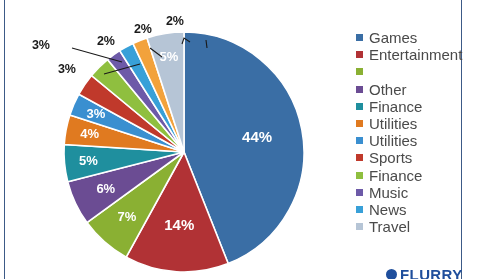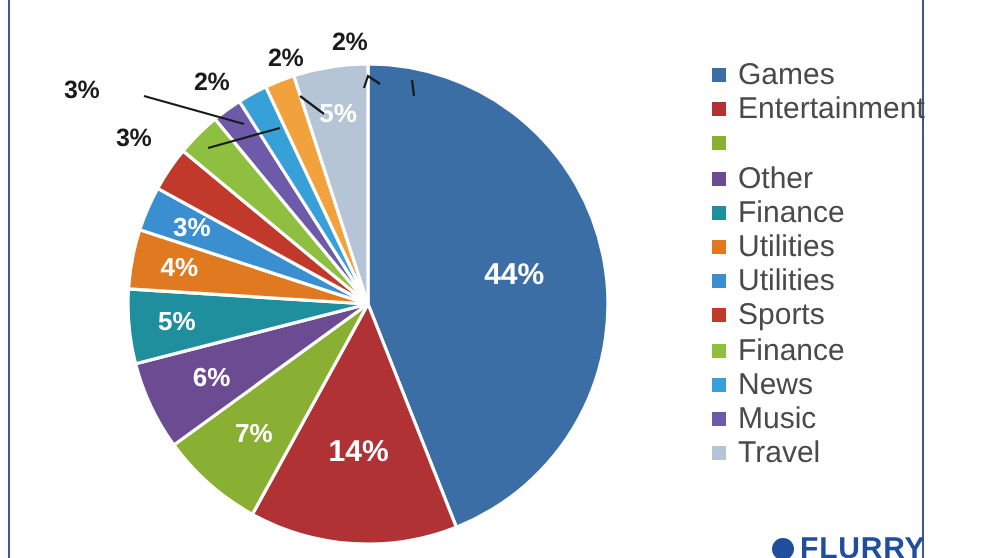--- a/index.html
+++ b/index.html
@@ -122,26 +122,26 @@
       </div>
       <div class="legend-row">
         <span class="legend-swatch" style="background: rgb(192, 57, 43);"></span>
         <span class="legend-text">Sports</span>
       </div>
       <div class="legend-row">
         <span class="legend-swatch" style="background: rgb(143, 191, 63);"></span>
         <span class="legend-text">Finance</span>
       </div>
       <div class="legend-row">
+        <span class="legend-swatch" style="background: rgb(109, 90, 168);"></span>
+        <span class="legend-text">Music</span>
+      </div>
+      <div class="legend-row">
         <span class="legend-swatch" style="background: rgb(56, 160, 216);"></span>
         <span class="legend-text">News</span>
-      </div>
-      <div class="legend-row">
-        <span class="legend-swatch" style="background: rgb(109, 90, 168);"></span>
-        <span class="legend-text">Music</span>
       </div>
       <div class="legend-row">
         <span class="legend-swatch" style="background: rgb(182, 197, 214);"></span>
         <span class="legend-text">Travel</span>
       </div>
     </div>
 
   <div id="flurry">
     <div id="flurry-dot"></div>
     <div id="flurry-word">FLURRY</div>

